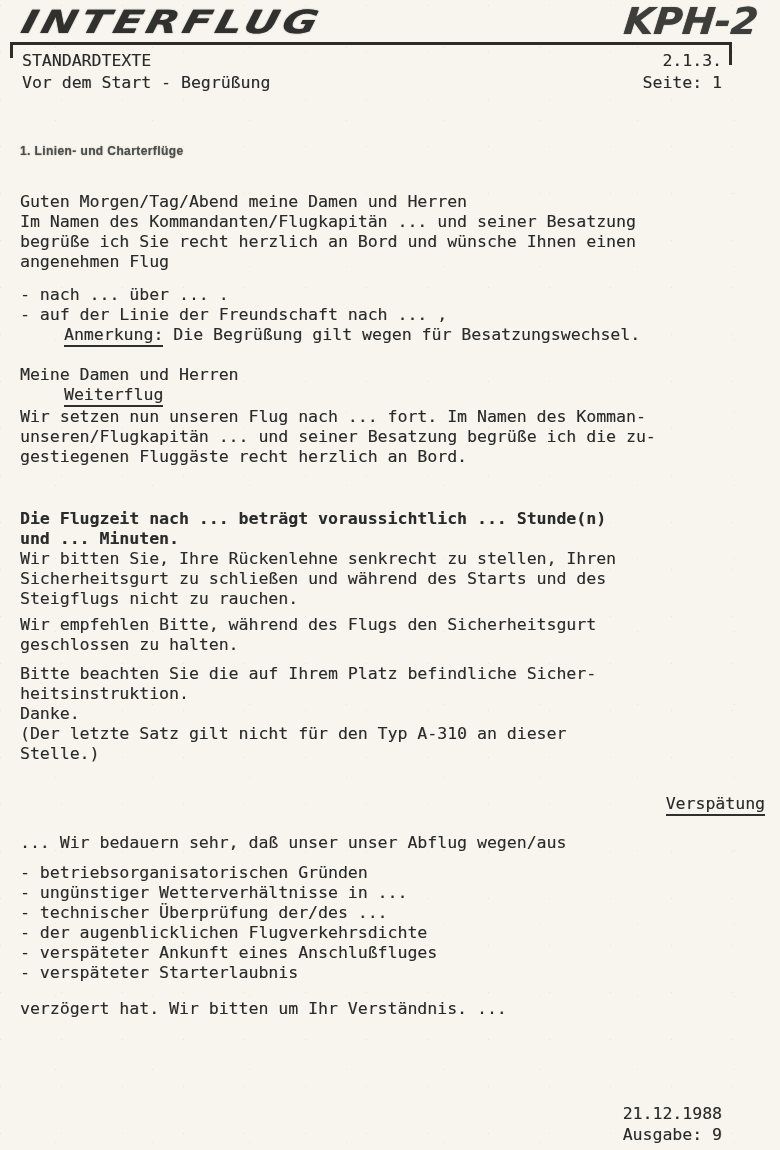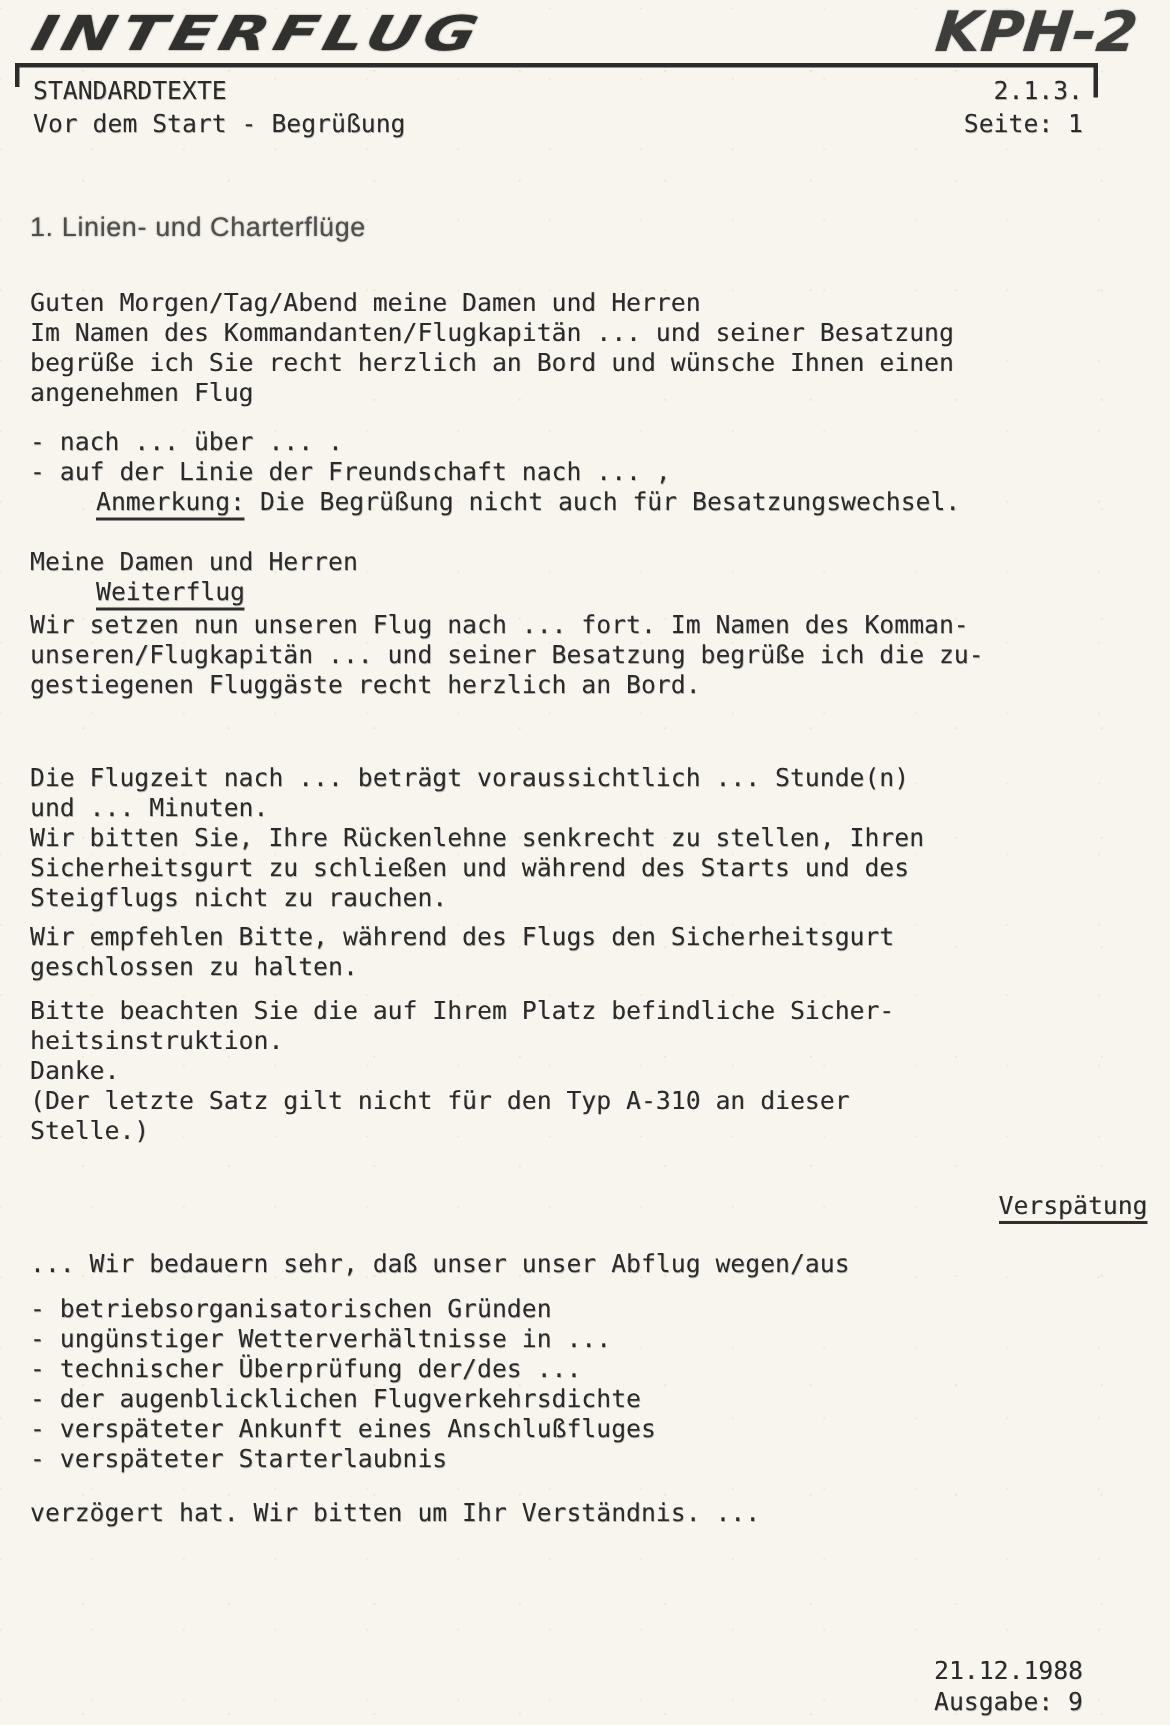--- a/index.html
+++ b/index.html
@@ -43,37 +43,37 @@
   .hrow  { display:flex; justify-content:space-between;
            font-family:"DejaVu Sans Mono", monospace;
            font-size:16.5px; line-height:22px;
            text-shadow:0.4px 0.4px 0 rgba(20,20,20,0.3); }
 
   
   main { position:absolute; left:20px; top:140px; right:15px; }
 
   .sec {
     margin:0; font-family:"Liberation Sans", sans-serif;
-    font-weight:400; font-size:18px; line-height:22px;
+    font-weight:700; font-size:12px; line-height:22px;
     color:#4e4e4c; letter-spacing:0.4px;
     text-shadow:0 0 1.2px #7a7a74;
   }
 
   .line {
     font-family:"DejaVu Sans Mono", monospace;
     font-size:16.5px; line-height:20px;
     white-space:pre; text-shadow:0.4px 0.4px 0 rgba(20,20,20,0.3);
   }
 
   .uline { display:inline-block; border-bottom:2.5px solid #2f2f2d;margin-left:44px; }
 
   .p-greeting  { margin-top:30px; }
   .p-route     { margin-top:13px; }
   .p-weiterflug{ margin-top:18px; }
-  .p-flugzeit  { margin-top:42px; }
+  .p-flugzeit  { margin-top:42px;font-weight:bold; }
   .p-bitten    { }
   .p-empfehlen { margin-top:6px;  }
   .p-sicherheit{ margin-top:9px;  }
   .h-versp     { margin-top:30px;text-align:right; }
   .p-intro     { margin-top:17px; }
   .p-reasons   { margin-top:10px; }
   .p-outro     { margin-top:16px; }
 
   
   footer {
@@ -113,21 +113,21 @@
     <div class="p-greeting">
       <div class="line">Guten Morgen/Tag/Abend meine Damen und Herren</div>
       <div class="line">Im Namen des Kommandanten/Flugkapitän ... und seiner Besatzung</div>
       <div class="line">begrüße ich Sie recht herzlich an Bord und wünsche Ihnen einen</div>
       <div class="line">angenehmen Flug</div>
     </div>
 
     <div class="p-route">
       <div class="line">- nach ... über ... .</div>
       <div class="line">- auf der Linie der Freundschaft nach ... ,</div>
-      <div class="line"><span class="uline">Anmerkung:</span><span> Die Begrüßung nicht auch für Besatzungswechsel.</span></div>
+      <div class="line"><span class="uline">Anmerkung:</span><span> Die Begrüßung gilt wegen für Besatzungswechsel.</span></div>
     </div>
 
     <div class="p-weiterflug">
       <div class="line">Meine Damen und Herren</div>
       <div class="line"><span class="uline">Weiterflug</span></div>
       <div class="line">Wir setzen nun unseren Flug nach ... fort. Im Namen des Komman-</div>
       <div class="line">unseren/Flugkapitän ... und seiner Besatzung begrüße ich die zu-</div>
       <div class="line">gestiegenen Fluggäste recht herzlich an Bord.</div>
     </div>
 

